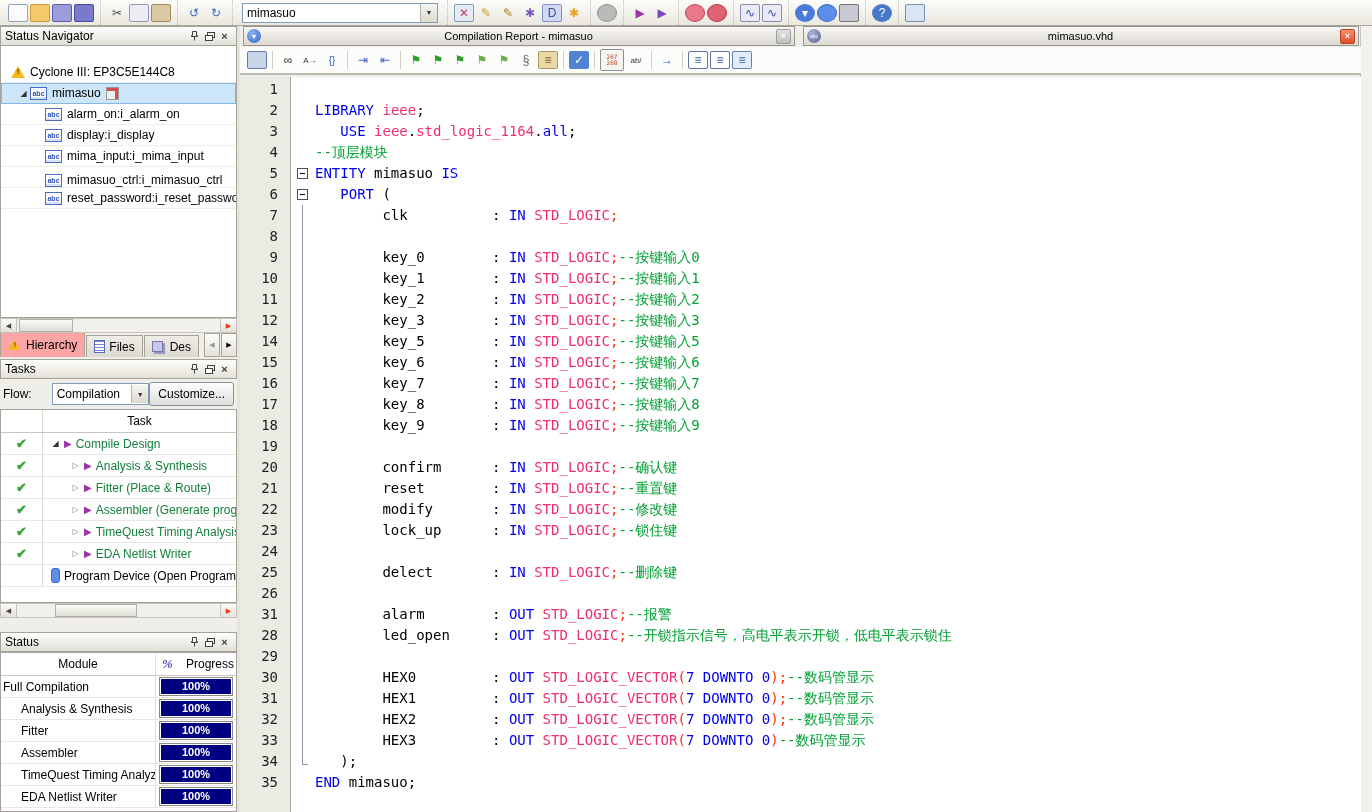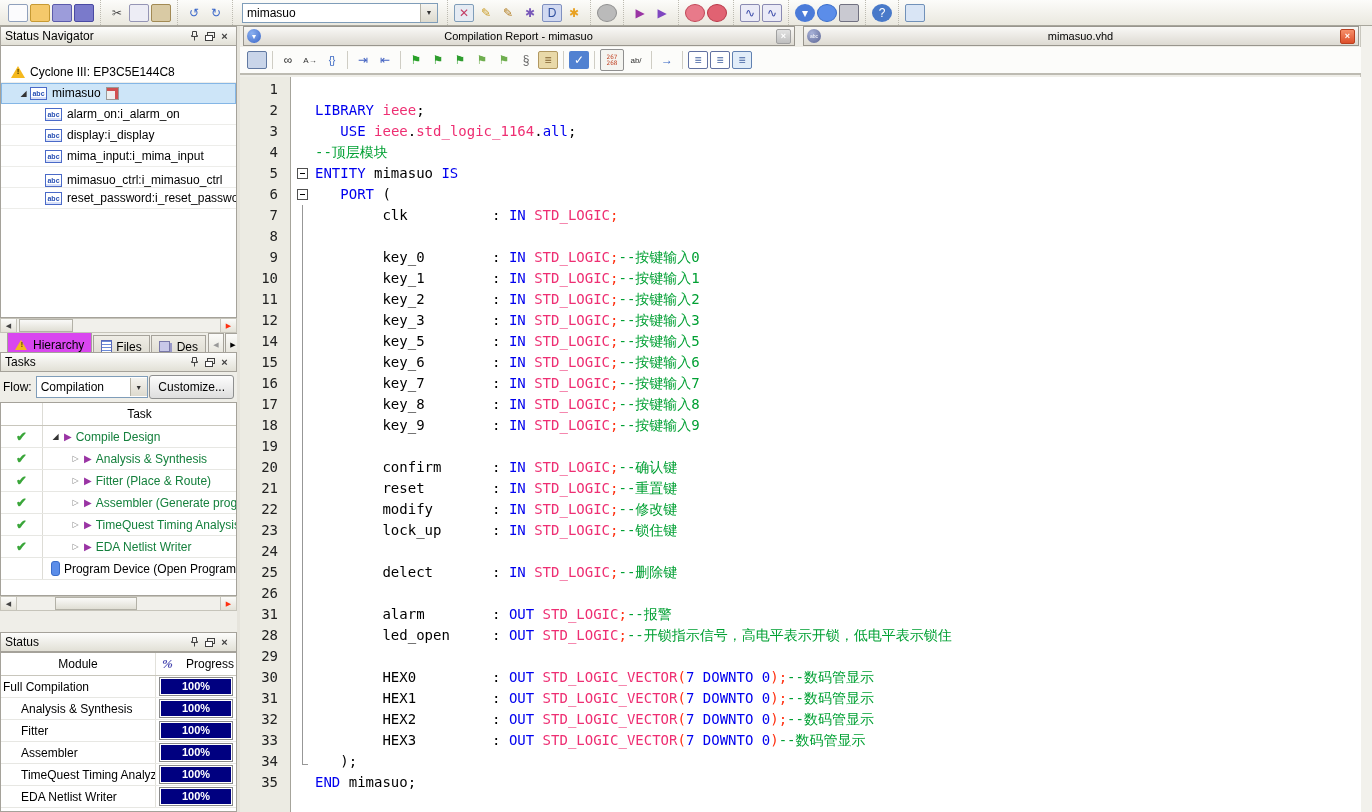--- a/index.html
+++ b/index.html
@@ -46,30 +46,30 @@
   .hscroll{height:15px;background:#F1F0EB;border:1px solid #C6C4BA;display:flex;align-items:center;
        position:absolute;left:0;right:0;box-sizing:border-box;}
   .sbtn{width:15px;height:13px;display:flex;align-items:center;justify-content:center;font-size:7px;
        color:#444;background:linear-gradient(#FBFBF9,#E4E2D8);}
   .sbtn.l{border-right:1px solid #C6C4BA;}
   .sbtn.r{border-left:1px solid #C6C4BA;margin-left:auto;}
   .thumb{height:11px;background:linear-gradient(#FAFAF8,#E0DED4);border:1px solid #B3B1A7;margin-left:2px;}
   .tabs{position:absolute;left:0;right:0;height:24px;display:flex;align-items:flex-end;overflow:hidden;}
   .tab{height:21px;display:flex;align-items:center;padding:0 7px;border:1px solid #A5A29A;
        border-bottom:none;background:linear-gradient(#EFEDE6,#DCDACF);margin-right:1px;white-space:nowrap;}
-  .tab.active{background:#d946ef;height:24px;margin-left:7px;}
+  .tab.active{background:#fca5a5;height:24px;}
   .tab .ti{margin-right:4px;}
   .ti-file{width:9px;height:11px;border:1px solid #5A6AB8;background:repeating-linear-gradient(180deg,#6A8AD8 0 1px,#fff 1px 3px);}
   .ti-design{width:9px;height:9px;background:#C8C8E8;border:1px solid #7878A8;box-shadow:2px 2px 0 #9898C8;margin-right:7px !important;}
   .tsbtns{margin-left:auto;display:flex;align-items:flex-end;height:24px;}
   .tsbtn{width:14px;height:22px;border:1px solid #A5A29A;background:linear-gradient(#FBFBF9,#E4E2D8);
        display:flex;align-items:center;justify-content:center;font-size:7px;margin-left:1px;}
   
   .flowrow{position:absolute;top:20px;left:0;right:0;height:30px;display:flex;align-items:center;padding:0 3px;}
-  .flowlbl{margin-right:4px;}
+  .flowlbl{margin-right:20px;}
   .combo2{width:112px;height:22px;background:#fff;border:1px solid #7F9DB9;display:flex;align-items:center;
        padding-left:4px;box-sizing:border-box;}
   .btn{margin-left:auto;height:22px;padding:0 8px;border:1px solid #8E8F8F;border-radius:3px;
        background:linear-gradient(#FDFDFD,#DEDEDE);display:flex;align-items:center;}
   .ttable{position:absolute;top:50px;left:0;right:0;height:194px;background:#fff;border:1px solid #A5A29A;
        box-sizing:border-box;overflow:hidden;}
   .thead{height:22px;border-bottom:1px solid #C8C6BC;display:flex;align-items:center;}
   .ckcol{width:42px;flex:0 0 42px;border-right:1px solid #DDDCD6;height:100%;display:flex;
        align-items:center;justify-content:center;box-sizing:border-box;}
   .thead .lblcol{flex:1;text-align:center;}
@@ -266,21 +266,21 @@
             <span class="ti ti-design"></span>
             <span>Des</span>
           </div>
           <span class="tsbtns">
             <span class="tsbtn" style="color: rgb(153, 153, 153);">◀</span>
             <span class="tsbtn">▶</span>
           </span>
         </div>
     </div>
 
-    <div class="panel" style="top:326px;height:265px;">
+    <div class="panel" style="top:333px;height:265px;">
       <div class="ptitle">
         <span>Tasks</span>
         <span class="sp"></span>
         <span class="tbtn">
             <svg width="9" height="10" viewBox="0 0 9 10">
               <path d="M2.5 0.5h4v4h1v1h-6v-1h1z M4.5 5.5v4" stroke="#404040" fill="none"></path>
             </svg>
           </span>
         <span class="tbtn">
             <svg width="10" height="9" viewBox="0 0 10 9">

